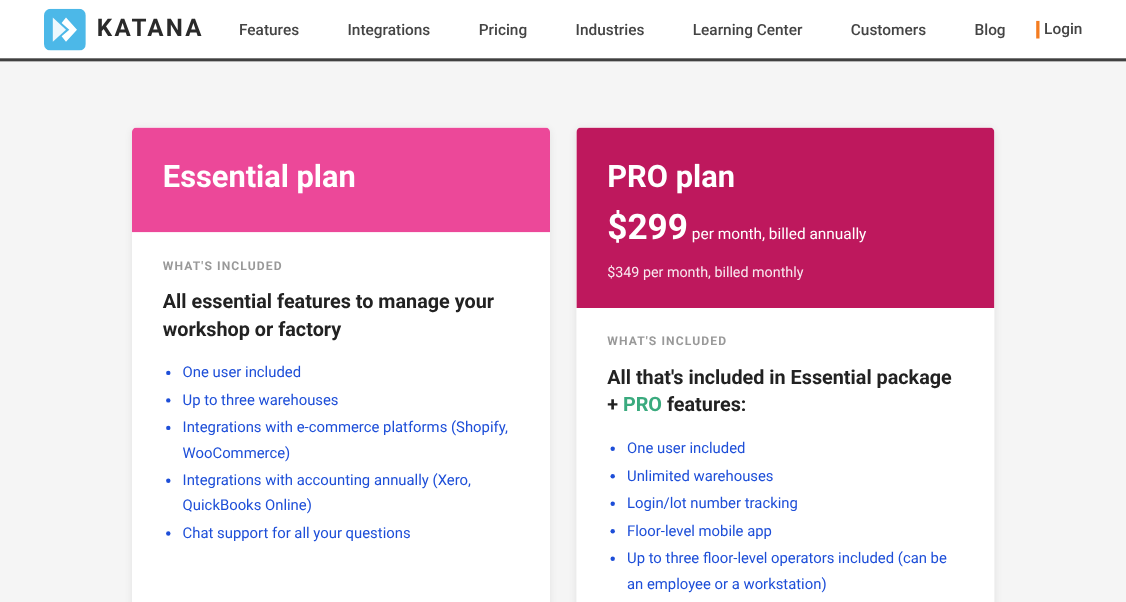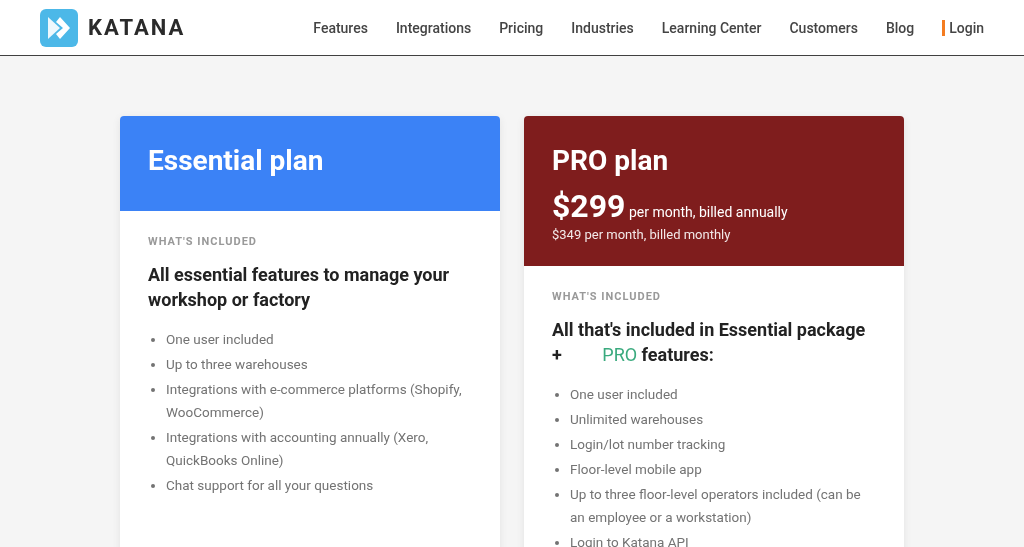--- a/index.html
+++ b/index.html
@@ -4,21 +4,21 @@
   <style>
     * { margin: 0; padding: 0; box-sizing: border-box; }
     body { font-family: -apple-system, BlinkMacSystemFont, 'Segoe UI', Roboto, sans-serif; background: #fff; color: #333; }
 
     
     nav {
       display: flex;
       align-items: center;
       padding: 0 40px;
       height: 56px;
-      border-bottom: 1px solid #404040;
+      border-bottom: 3px solid #404040;
       background: #fff;
     }
     .nav-logo {
       display: flex;
       align-items: center;
       margin-right: auto;
       text-decoration: none;
     }
     .logo-icon {
       width: 38px;
@@ -27,21 +27,21 @@
     }
     .logo-text {
       font-size: 22px;
       font-weight: 700;
       color: #2a2a2a;
       letter-spacing: 2px;
       text-transform: uppercase;
     }
     .nav-links {
       display: flex;
-      gap: 28px;
+      gap: 44px;
       list-style: none;
     }
     .nav-links a {
       text-decoration: none;
       color: #444;
       font-size: 14px;
       font-weight: 500;
     }
     .nav-login {
       color: #444;
@@ -69,24 +69,24 @@
       background: #fff;
       border-radius: 4px;
       overflow: hidden;
       box-shadow: 0 2px 8px rgba(0,0,0,0.08);
     }
 
     .plan-header {
       padding: 28px 28px 24px;
     }
     .plan-header.essential {
-      background: #3b82f6;
+      background: #ec4899;
     }
     .plan-header.pro {
-      background: #7f1d1d;
+      background: #be185d;
     }
     .plan-name {
       font-size: 28px;
       font-weight: 700;
       color: #fff;
       margin-bottom: 10px;
     }
     .plan-price {
       color: #fff;
       font-size: 14px;
@@ -95,21 +95,21 @@
       font-size: 32px;
       font-weight: 700;
     }
     .plan-price .period {
       font-size: 14px;
       font-weight: 400;
     }
     .plan-price .alt-price {
       display: block;
       font-size: 13px;
-      margin-top: 2px;
+      margin-top: 16px;
       opacity: 0.9;
     }
 
     
     .plan-body {
       padding: 24px 28px 28px;
     }
     .whats-included-label {
       font-size: 11px;
       font-weight: 700;
@@ -120,27 +120,26 @@
     }
     .plan-subtitle {
       font-size: 18px;
       font-weight: 700;
       color: #222;
       margin-bottom: 16px;
       line-height: 1.4;
     }
     .plan-subtitle .pro-highlight {
       color: #3aaa7e;
-      font-weight: 400;
-      margin-left: 36px;
+      font-weight: 700;
     }
     .plan-features {
       list-style: disc;
       padding-left: 18px;
-      color: #737373;
+      color: #1d4ed8;
       font-size: 13.5px;
       line-height: 1.7;
     }
     .plan-features li {
       margin-bottom: 2px;
     }
   </style>
 </head>
 <body>
 

